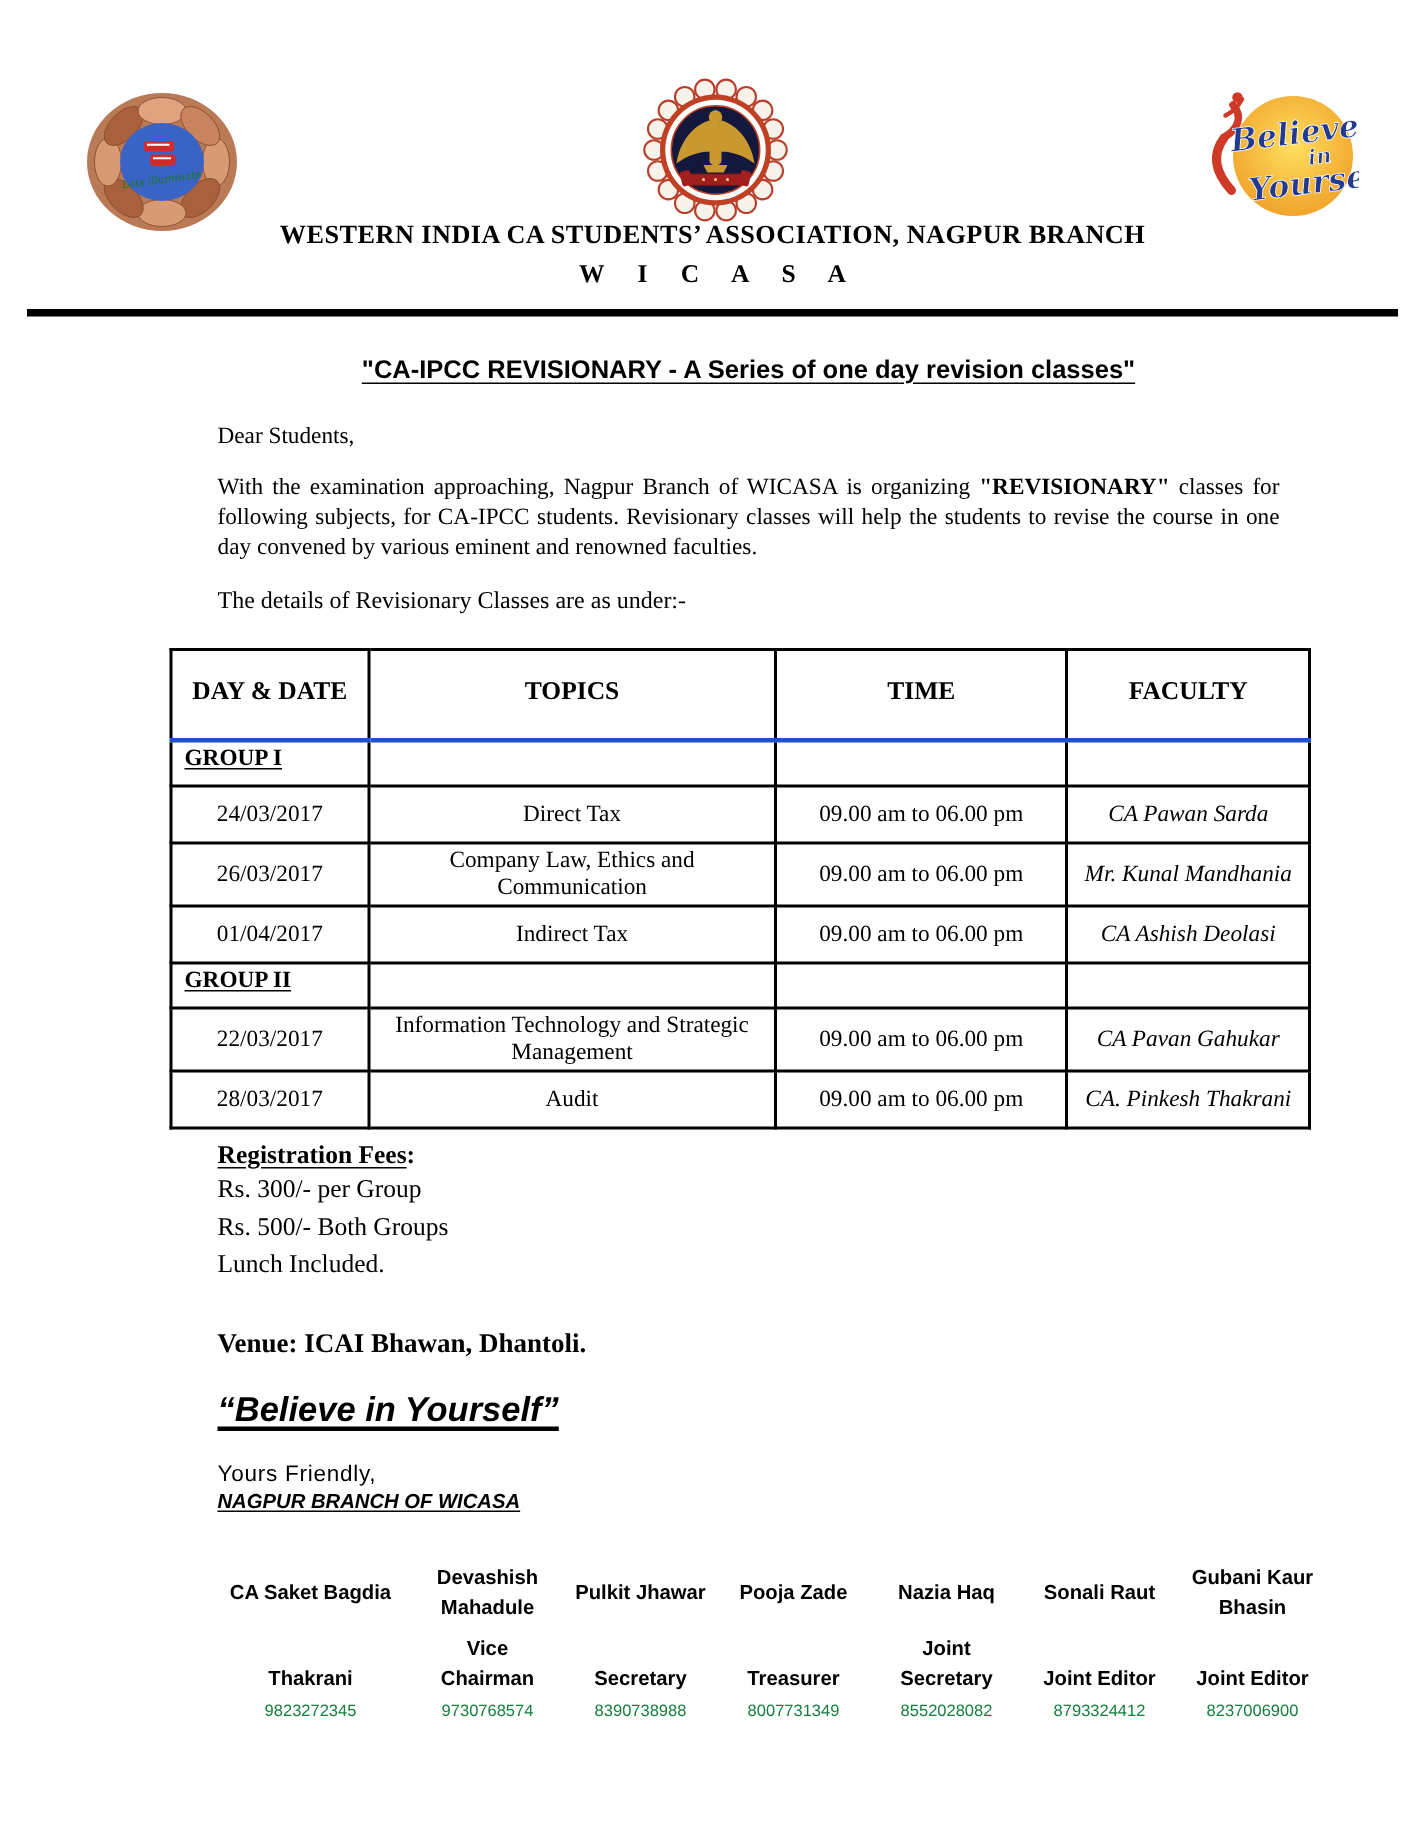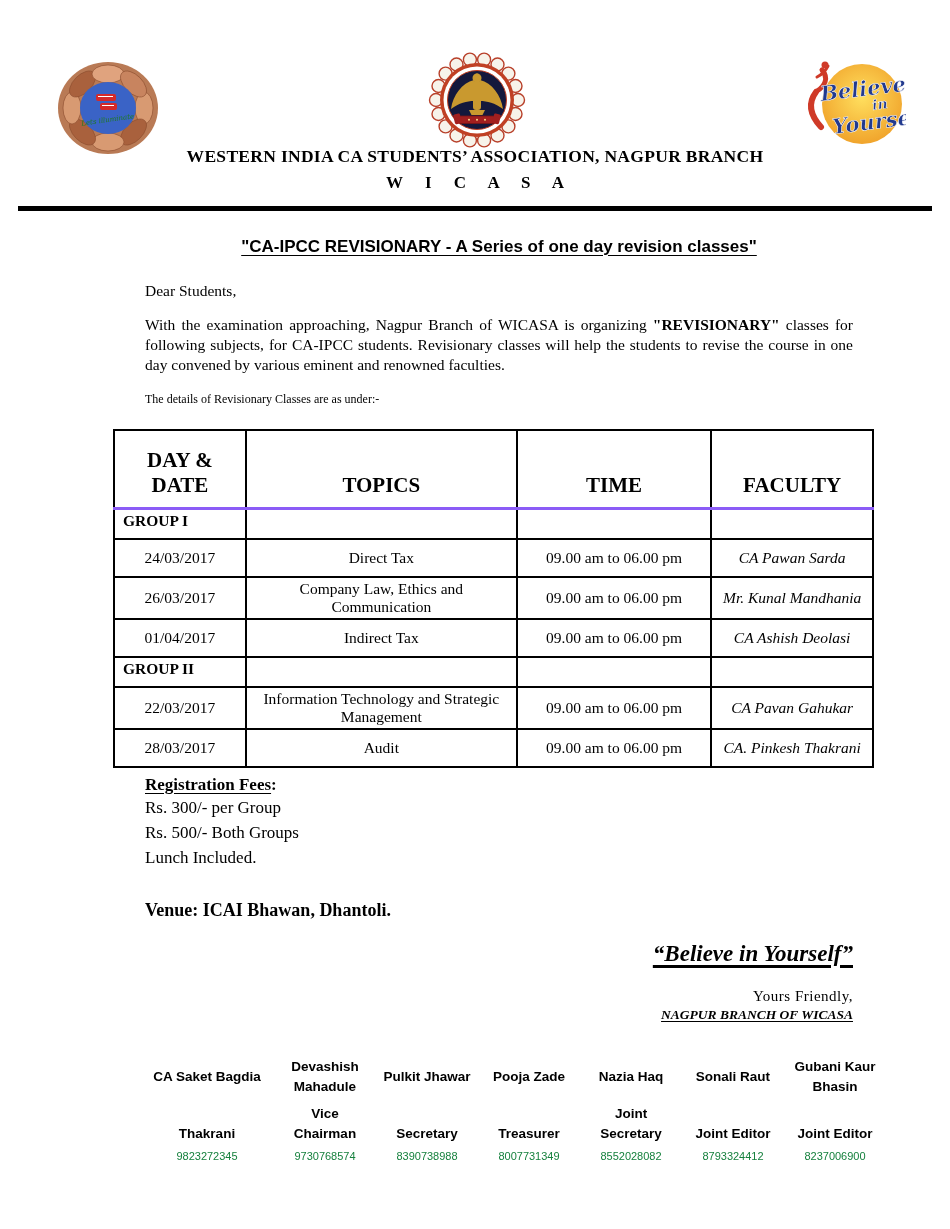--- a/index.html
+++ b/index.html
@@ -30,52 +30,52 @@
     margin:26px 97px 0 145px; text-align:center;
     font-family:"Liberation Sans", sans-serif; font-weight:bold; font-size:17px;
     text-decoration:underline; text-underline-offset:3px;
   }
   .salutation { margin:25px 97px 0 145px; font-size:15.5px; }
   .body-para {
     margin:15px 97px 0 145px; width:708px; text-align:justify;
     font-size:15.5px; line-height:20px;
   }
   .body-para b { font-weight:bold; }
-  .details-line { margin:17px 97px 0 145px; font-size:12px; }
+  .details-line { margin:17px 97px 0 145px; font-size:16px; }
 
   
   table.schedule {
     margin:22px 0 0 113px; border-collapse:collapse; width:761px;
     font-size:15.5px;
   }
   table.schedule th, table.schedule td { border:2px solid #000; text-align:center; padding:2px 4px; }
   table.schedule thead th {
-    border-bottom:3px solid #8b5cf6; vertical-align:bottom;
-    padding-top:17px; padding-bottom:9px; font-weight:bold; font-size:21px;
+    border-bottom:3px solid #1d4ed8; vertical-align:bottom;
+    padding-top:17px; padding-bottom:21px; font-weight:bold; font-size:17px;
   }
   tr.group-row td { height:30px; text-align:left; padding-left:8px; vertical-align:top; }
-  tr.group-row td span { font-weight:bold; text-underline-offset:2px; }
+  tr.group-row td span { font-weight:bold; text-decoration:underline; text-underline-offset:2px; }
   td.c-date { height:38px; }
   td.c-fac  { padding-left:14px; padding-right:14px;font-style:italic; }
   col.w-date { width:132px; } col.w-topic { width:272px; }
   col.w-time { width:195px; } col.w-fac { width:162px; }
 
   
   .fees-heading { margin:7px 0 0 145px; font-size:17px; font-weight:bold; }
   .fees-heading .u { text-decoration:underline; text-underline-offset:3px; }
   .fee-line { margin-left:145px; font-size:17px; line-height:25px; }
   .venue-line { margin:30px 0 0 145px; font-size:18px; font-weight:bold; }
   .seats-line {
     margin:3px 0 0 145px; font-family:"Liberation Sans", sans-serif;
     font-weight:bold; font-size:15.5px;
   }
 
   
-  .closing { margin:20px 97px 0 145px; width:708px; text-align:right;
-             font-family:Liberation Serif, serif; }
+  .closing { margin:20px 97px 0 145px; width:708px; text-align:left;
+             font-family:Liberation Sans, sans-serif; }
   .slogan {
     font-size:23px; font-weight:bold; font-style:italic;
     text-decoration:underline; text-underline-offset:4px;
     text-decoration-thickness:2.5px;
   }
   .yours { margin-top:21px; font-size:15px; letter-spacing:0.5px; }
   .branch {
     margin-top:2px; font-size:13.5px; font-weight:bold; font-style:italic;
     text-decoration:underline; text-underline-offset:2px;
   }

